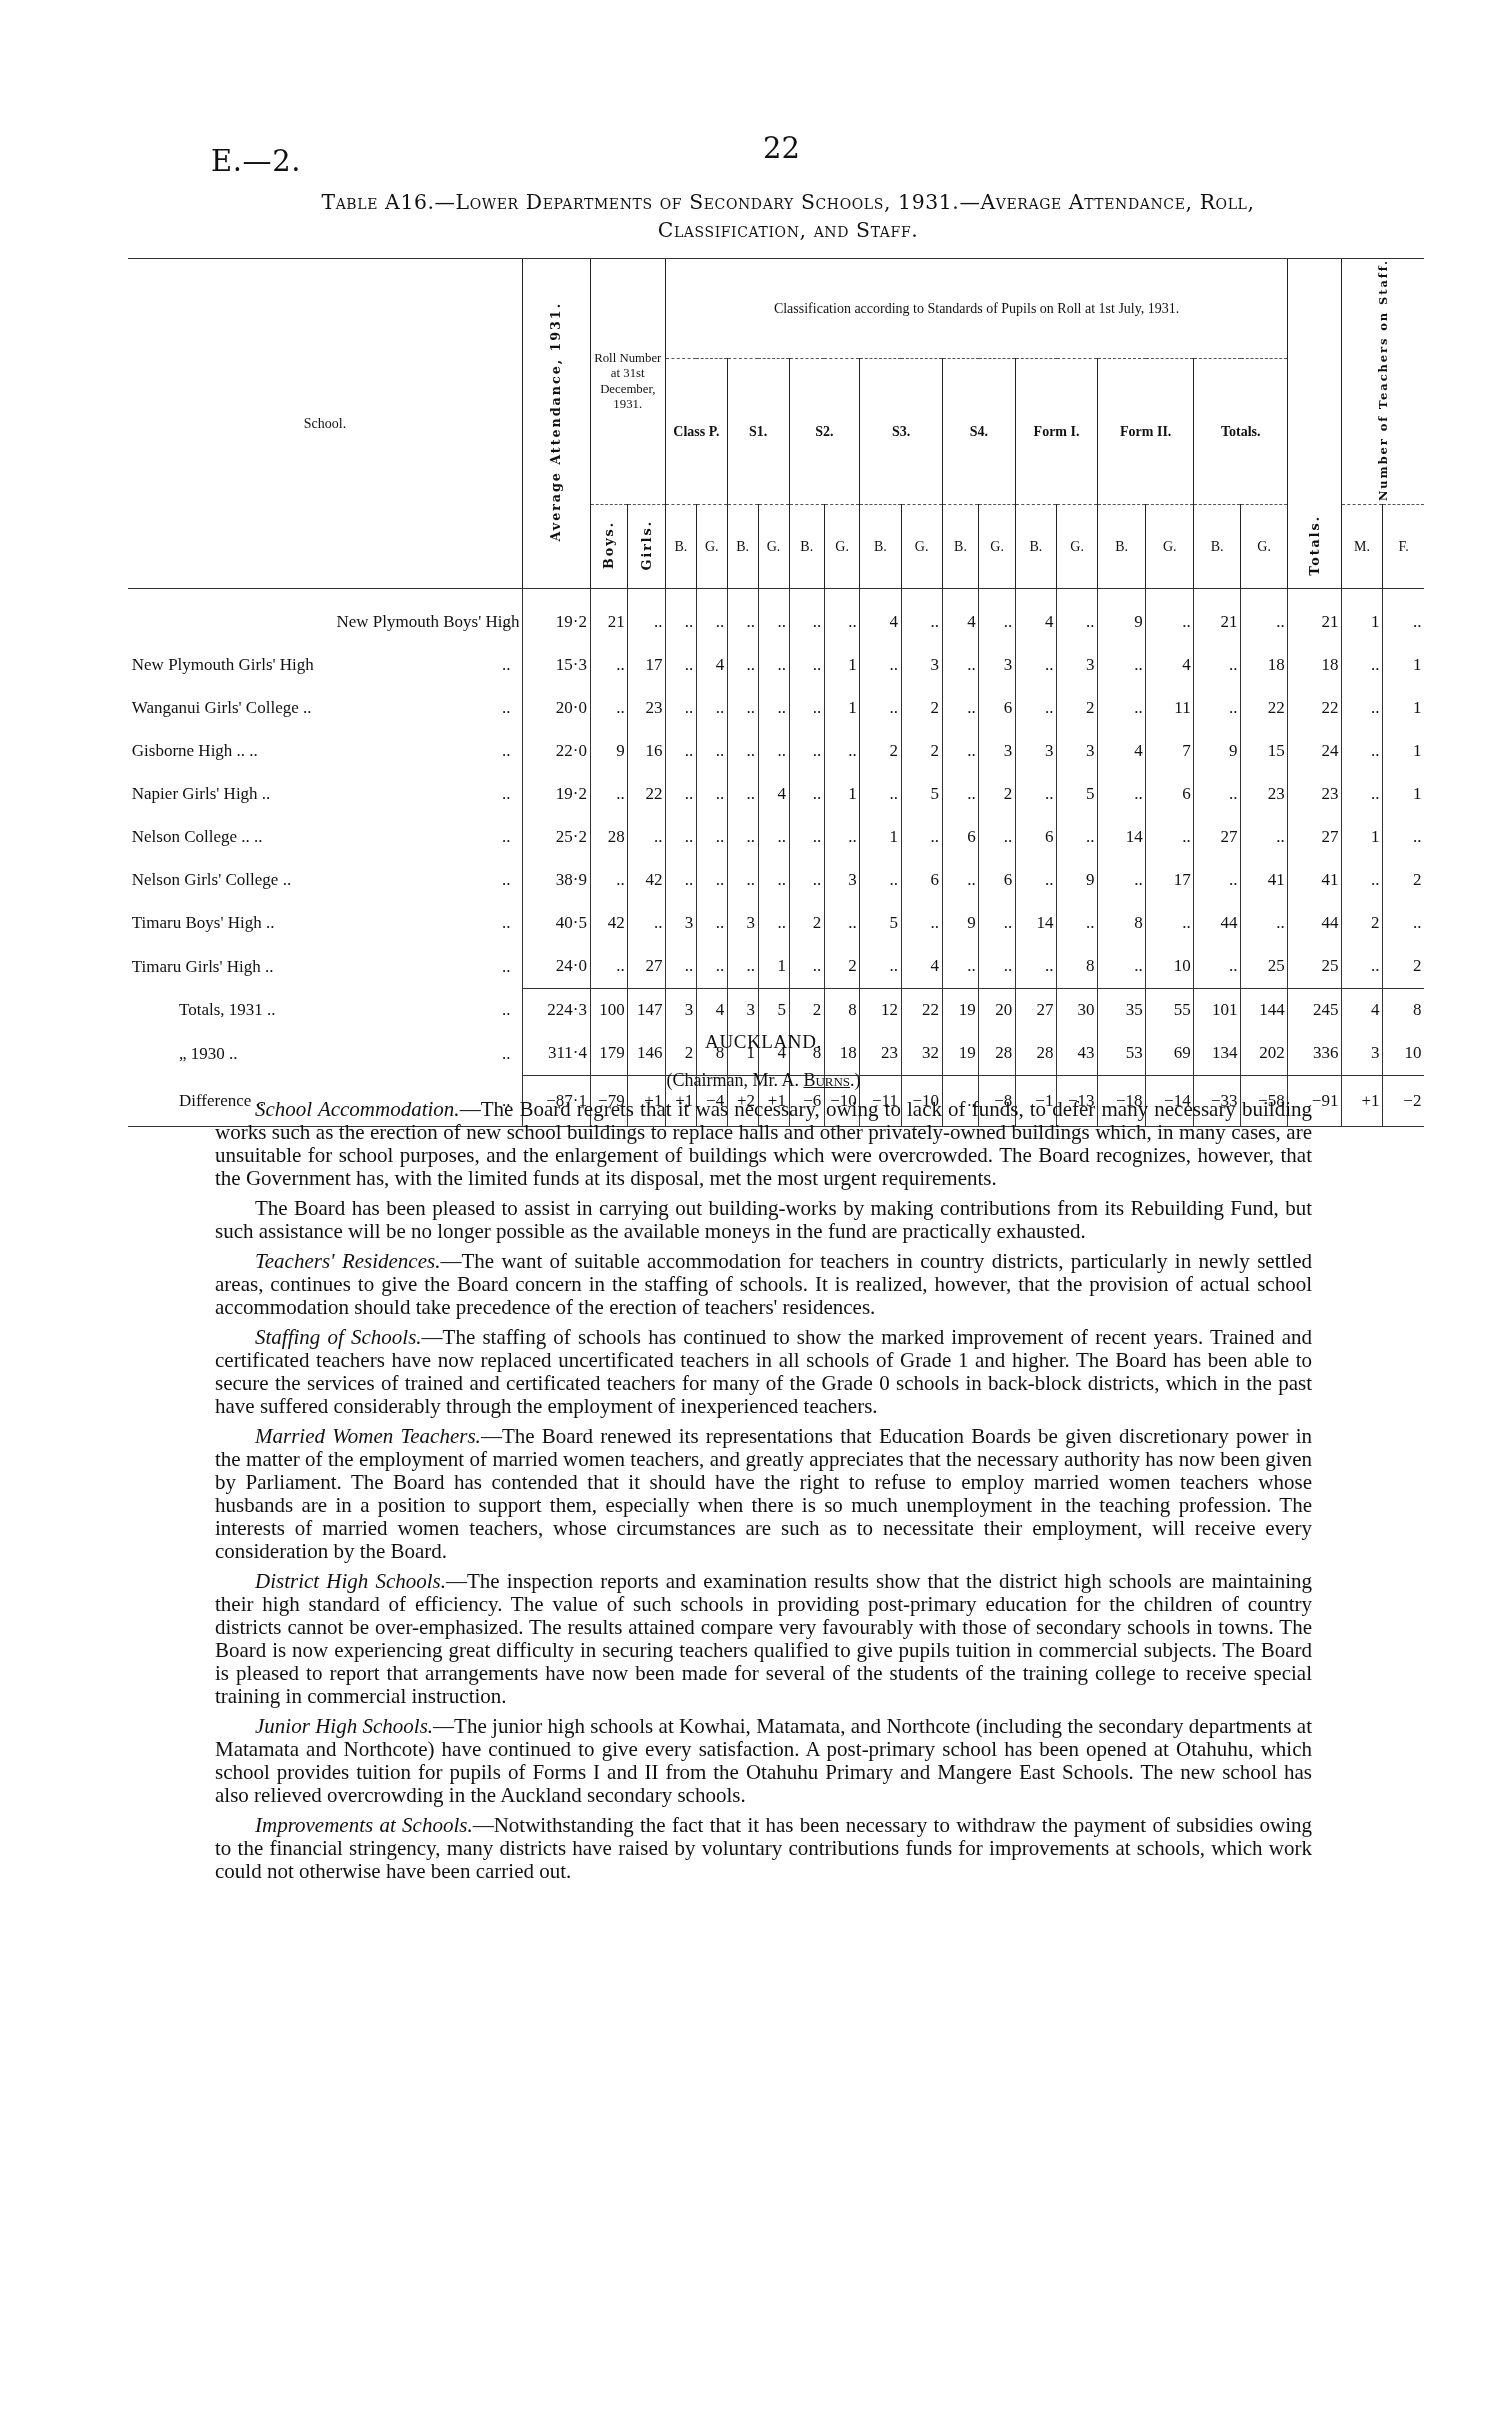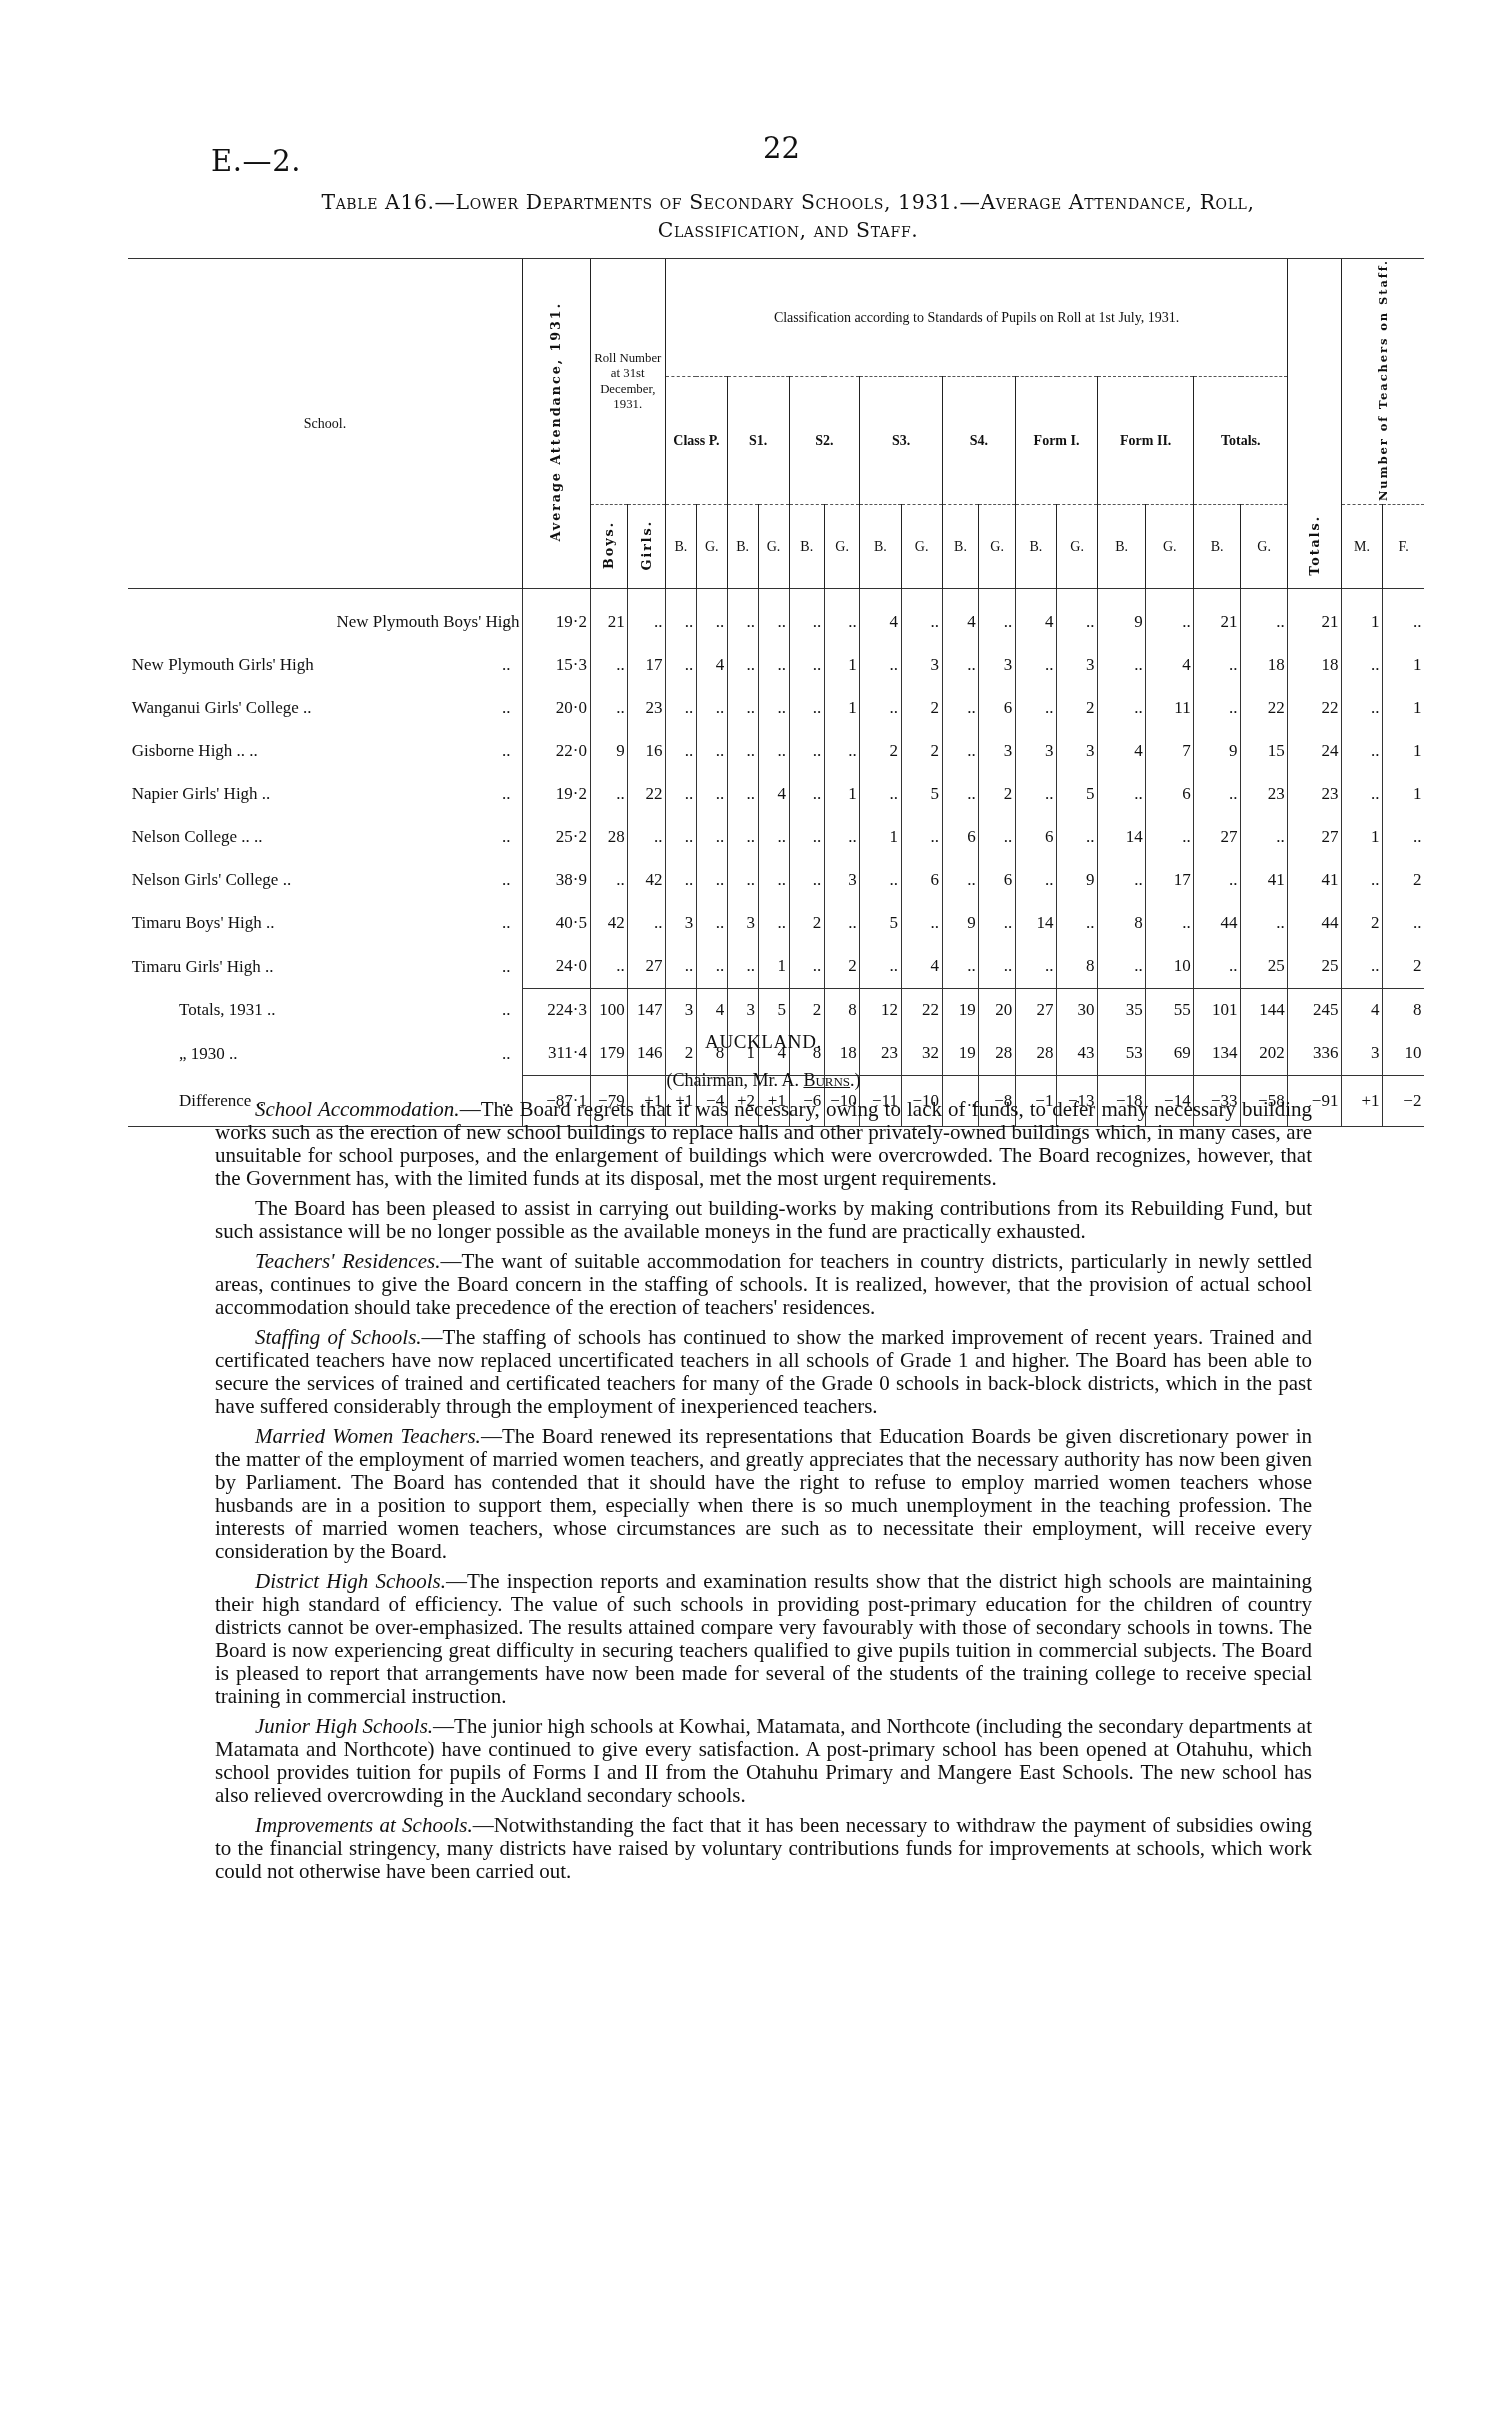--- a/index.html
+++ b/index.html
@@ -100,21 +100,21 @@
       <col style="width:41px">
     <col style="width:47px">
     <col style="width:36px">
       <col style="width:36px">
   </colgroup>
   <thead>
     <tr class="h1">
       <th class="school-h" rowspan="3">School.</th>
       <th rowspan="3"><span class="vert">Average Attendance, 1931.</span></th>
       <th colspan="2" rowspan="2" style="font-size:12.8px;padding:0 2.6px;">Roll Number at 31st December, 1931.</th>
-      <th colspan="16" style="height:42px;padding:13px 89px;text-align:center;">Classification according to Standards of Pupils on Roll at 1st July, 1931.</th>
+      <th colspan="16" style="height:42px;padding:4px 89px;text-align:center;">Classification according to Standards of Pupils on Roll at 1st July, 1931.</th>
       <th rowspan="3" style="vertical-align:bottom;padding-bottom:9px;"><span class="vert">Totals.</span></th>
       <th colspan="2" rowspan="2"><span class="vert" style="font-size:11.5px;">Number of Teachers on Staff.</span></th>
     </tr>
     <tr class="h2">
       <th colspan="2">Class P.</th>
       <th colspan="2">S1.</th>
       <th colspan="2">S2.</th>
       <th colspan="2">S3.</th>
       <th colspan="2">S4.</th>
       <th colspan="2">Form I.</th>

